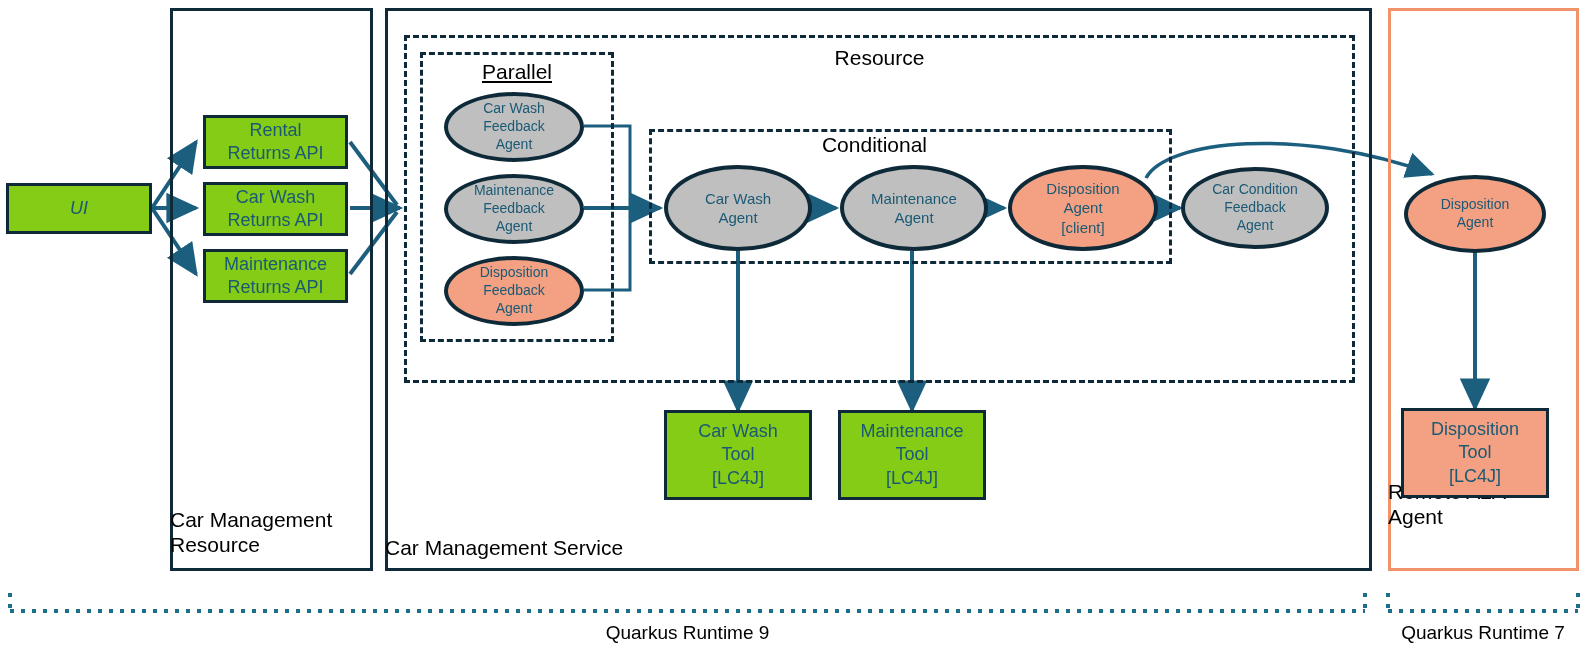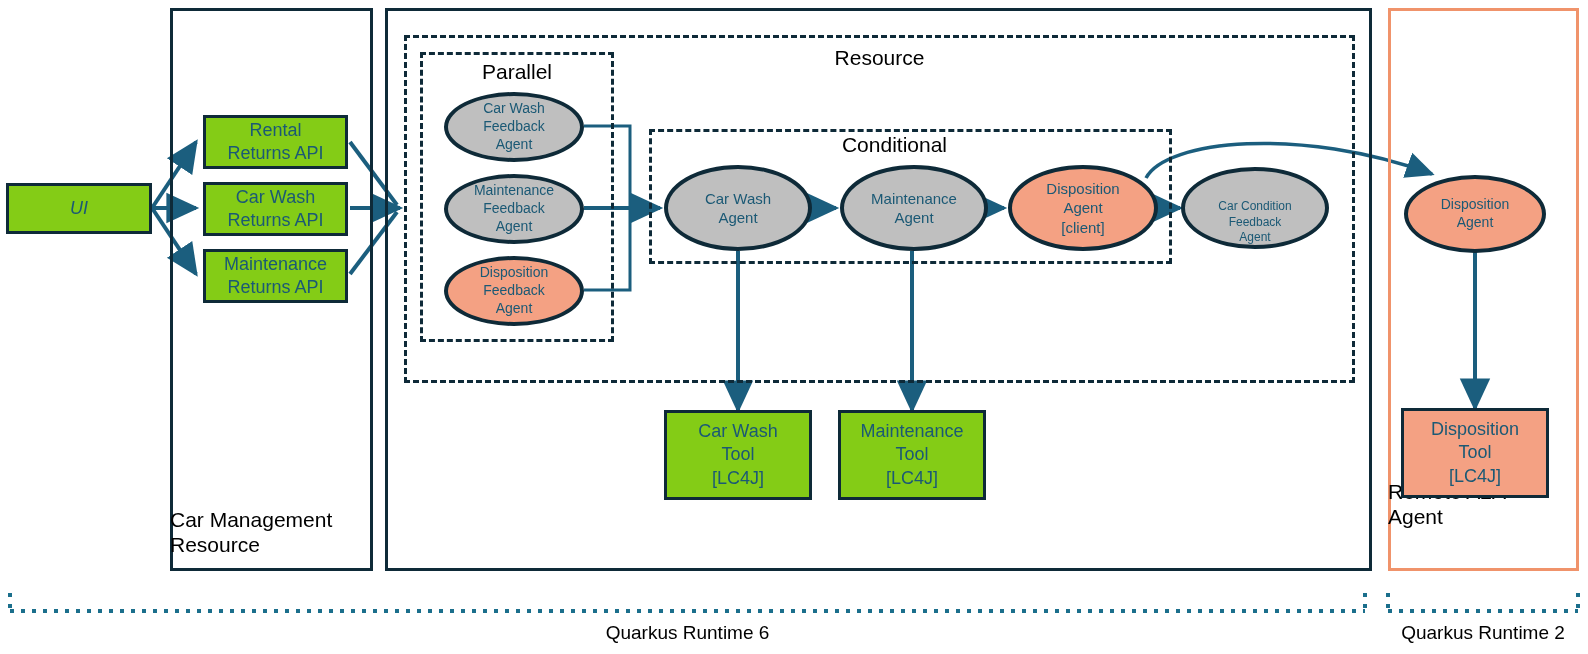--- a/index.html
+++ b/index.html
@@ -78,33 +78,34 @@
       <path d="M1388,611 L1578,611"></path>
       <path d="M1578,593 L1578,613"></path>
     </g>
   </svg>
 
   <div class="panel" style="left:170px;top:8px;width:203px;height:563px;"></div>
   <div class="panel-label" style="left:170px;top:508px;width:203px;white-space:pre-line;">Car Management
 Resource</div>
 
   <div class="panel" style="left:385px;top:8px;width:987px;height:563px;"></div>
+  <div class="panel-label" style="left:385px;top:536px;width:987px;">Car Management Service</div>
 
   <div class="panel remote" style="left:1388px;top:8px;width:191px;height:563px;"></div>
   <div class="panel-label" style="left:1388px;top:480px;width:191px;white-space:pre-line;">Remote A2A
 Agent</div>
 
   <div class="dbox" style="left:404px;top:35px;width:951px;height:348px;"></div>
   <div class="dbox-label" style="left:404px;top:46px;width:951px;">Resource</div>
 
   <div class="dbox" style="left:420px;top:52px;width:194px;height:290px;"></div>
-  <div class="dbox-label" style="left:420px;top:60px;width:194px;">Parallel</div>
+  <div class="dbox-label" style="left:420px;top:60px;width:194px;text-decoration:underline;">Parallel</div>
 
   <div class="dbox" style="left:649px;top:129px;width:523px;height:135px;"></div>
-  <div class="dbox-label" style="left:649px;top:133px;width:451px;margin-left:20px;">Conditional</div>
+  <div class="dbox-label" style="left:649px;top:133px;width:451px;">Conditional</div>
 
   <div class="nodebox" style="left:6px;top:183px;width:146px;height:51px;font-style:italic;">
     <span class="lbl">UI</span>
   </div>
 
   <div class="nodebox" style="left:203px;top:115px;width:145px;height:54px;">
     <span class="lbl">Rental
 Returns API</span>
   </div>
 
@@ -163,27 +164,27 @@
     <span class="lbl">Maintenance
 Agent</span>
   </div>
 
   <div class="ellipse orange" style="left:1008px;top:165px;width:150px;height:86px;font-size:15px;">
     <span class="lbl">Disposition
 Agent
 [client]</span>
   </div>
 
-  <div class="ellipse" style="left:1181px;top:167px;width:148px;height:82px;font-size:12px;align-items:flex-end;">
+  <div class="ellipse" style="left:1181px;top:167px;width:148px;height:82px;font-size:14px;">
     <span class="lbl">Car Condition
 Feedback
 Agent</span>
   </div>
 
   <div class="ellipse orange" style="left:1404px;top:175px;width:142px;height:78px;font-size:14px;">
     <span class="lbl">Disposition
 Agent</span>
   </div>
 
-  <div class="runtime-label" style="left:0px;top:622px;width:1375px;">Quarkus Runtime 6</div>
-  <div class="runtime-label" style="left:1388px;top:622px;width:190px;">Quarkus Runtime 2</div>
+  <div class="runtime-label" style="left:0px;top:622px;width:1375px;">Quarkus Runtime 9</div>
+  <div class="runtime-label" style="left:1388px;top:622px;width:190px;">Quarkus Runtime 7</div>
 
 </div>
 
 </body></html>

